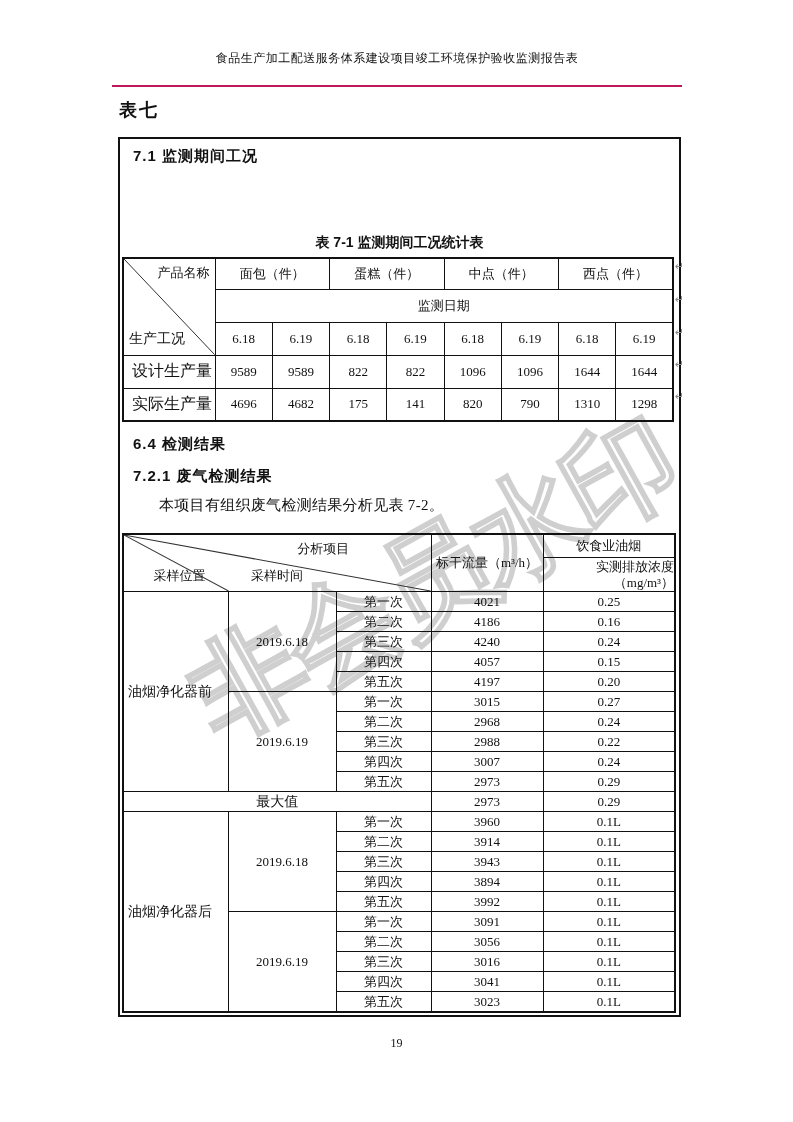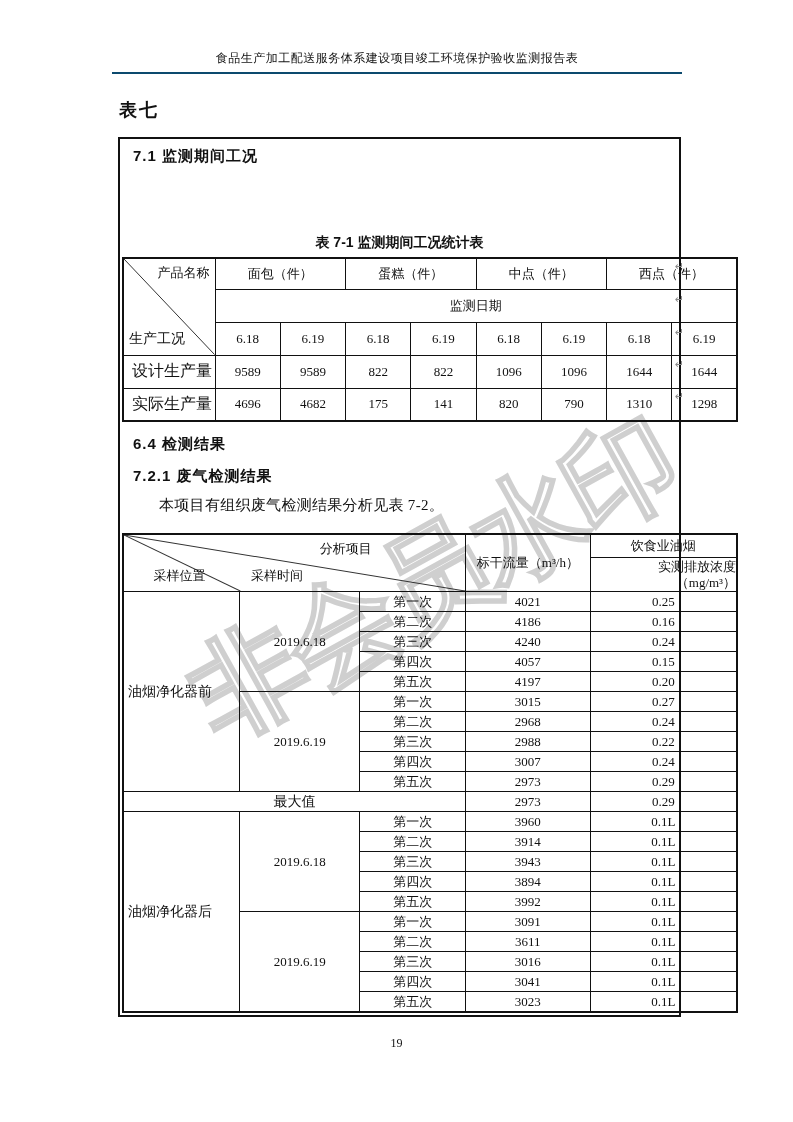--- a/index.html
+++ b/index.html
@@ -34,22 +34,22 @@
   }
   .layer { position: relative; z-index: 1; }
   
   .doc-header {
     position: absolute;
     left: 112px; top: 50px;
     width: 570px;
     text-align: center;
     font-size: 12px;
     letter-spacing: 0.5px;
-    padding-bottom: 5px;
-    border-bottom: 2px solid #0c4a6e;
+    padding-bottom: 18px;
+    border-bottom: 2px solid #be185d;
   }
   
   .table-seven {
     position: absolute;
     left: 119px; top: 98px;
     font-family: "Liberation Sans", "DejaVu Sans", sans-serif;
     font-weight: 700;
     font-size: 18px;
     letter-spacing: 2px;
     text-align: center;
@@ -99,21 +99,21 @@
     font-size: 14px;
   }
   .cap71 { top: 95px; }
   .cap72 { top: 378px; }
   
   table {
     border-collapse: collapse;
     table-layout: fixed;
     position: absolute;
     left: 2px;
-    width: 616px;
+    width: 552px;
     border: 2px solid #111;
     background: transparent;
   }
   td {
     border: 1px solid #111;
     text-align: center;
     vertical-align: middle;
     font-size: 13px;
     overflow: hidden;
   }
@@ -361,21 +361,21 @@
           <td>0.1L</td>
         </tr>
         <tr>
           <td rowspan="5">2019.6.19</td>
           <td>第一次</td>
           <td>3091</td>
           <td>0.1L</td>
         </tr>
         <tr>
           <td>第二次</td>
-          <td>3611</td>
+          <td>3056</td>
           <td>0.1L</td>
         </tr>
         <tr>
           <td>第三次</td>
           <td>3016</td>
           <td>0.1L</td>
         </tr>
         <tr>
           <td>第四次</td>
           <td>3041</td>

